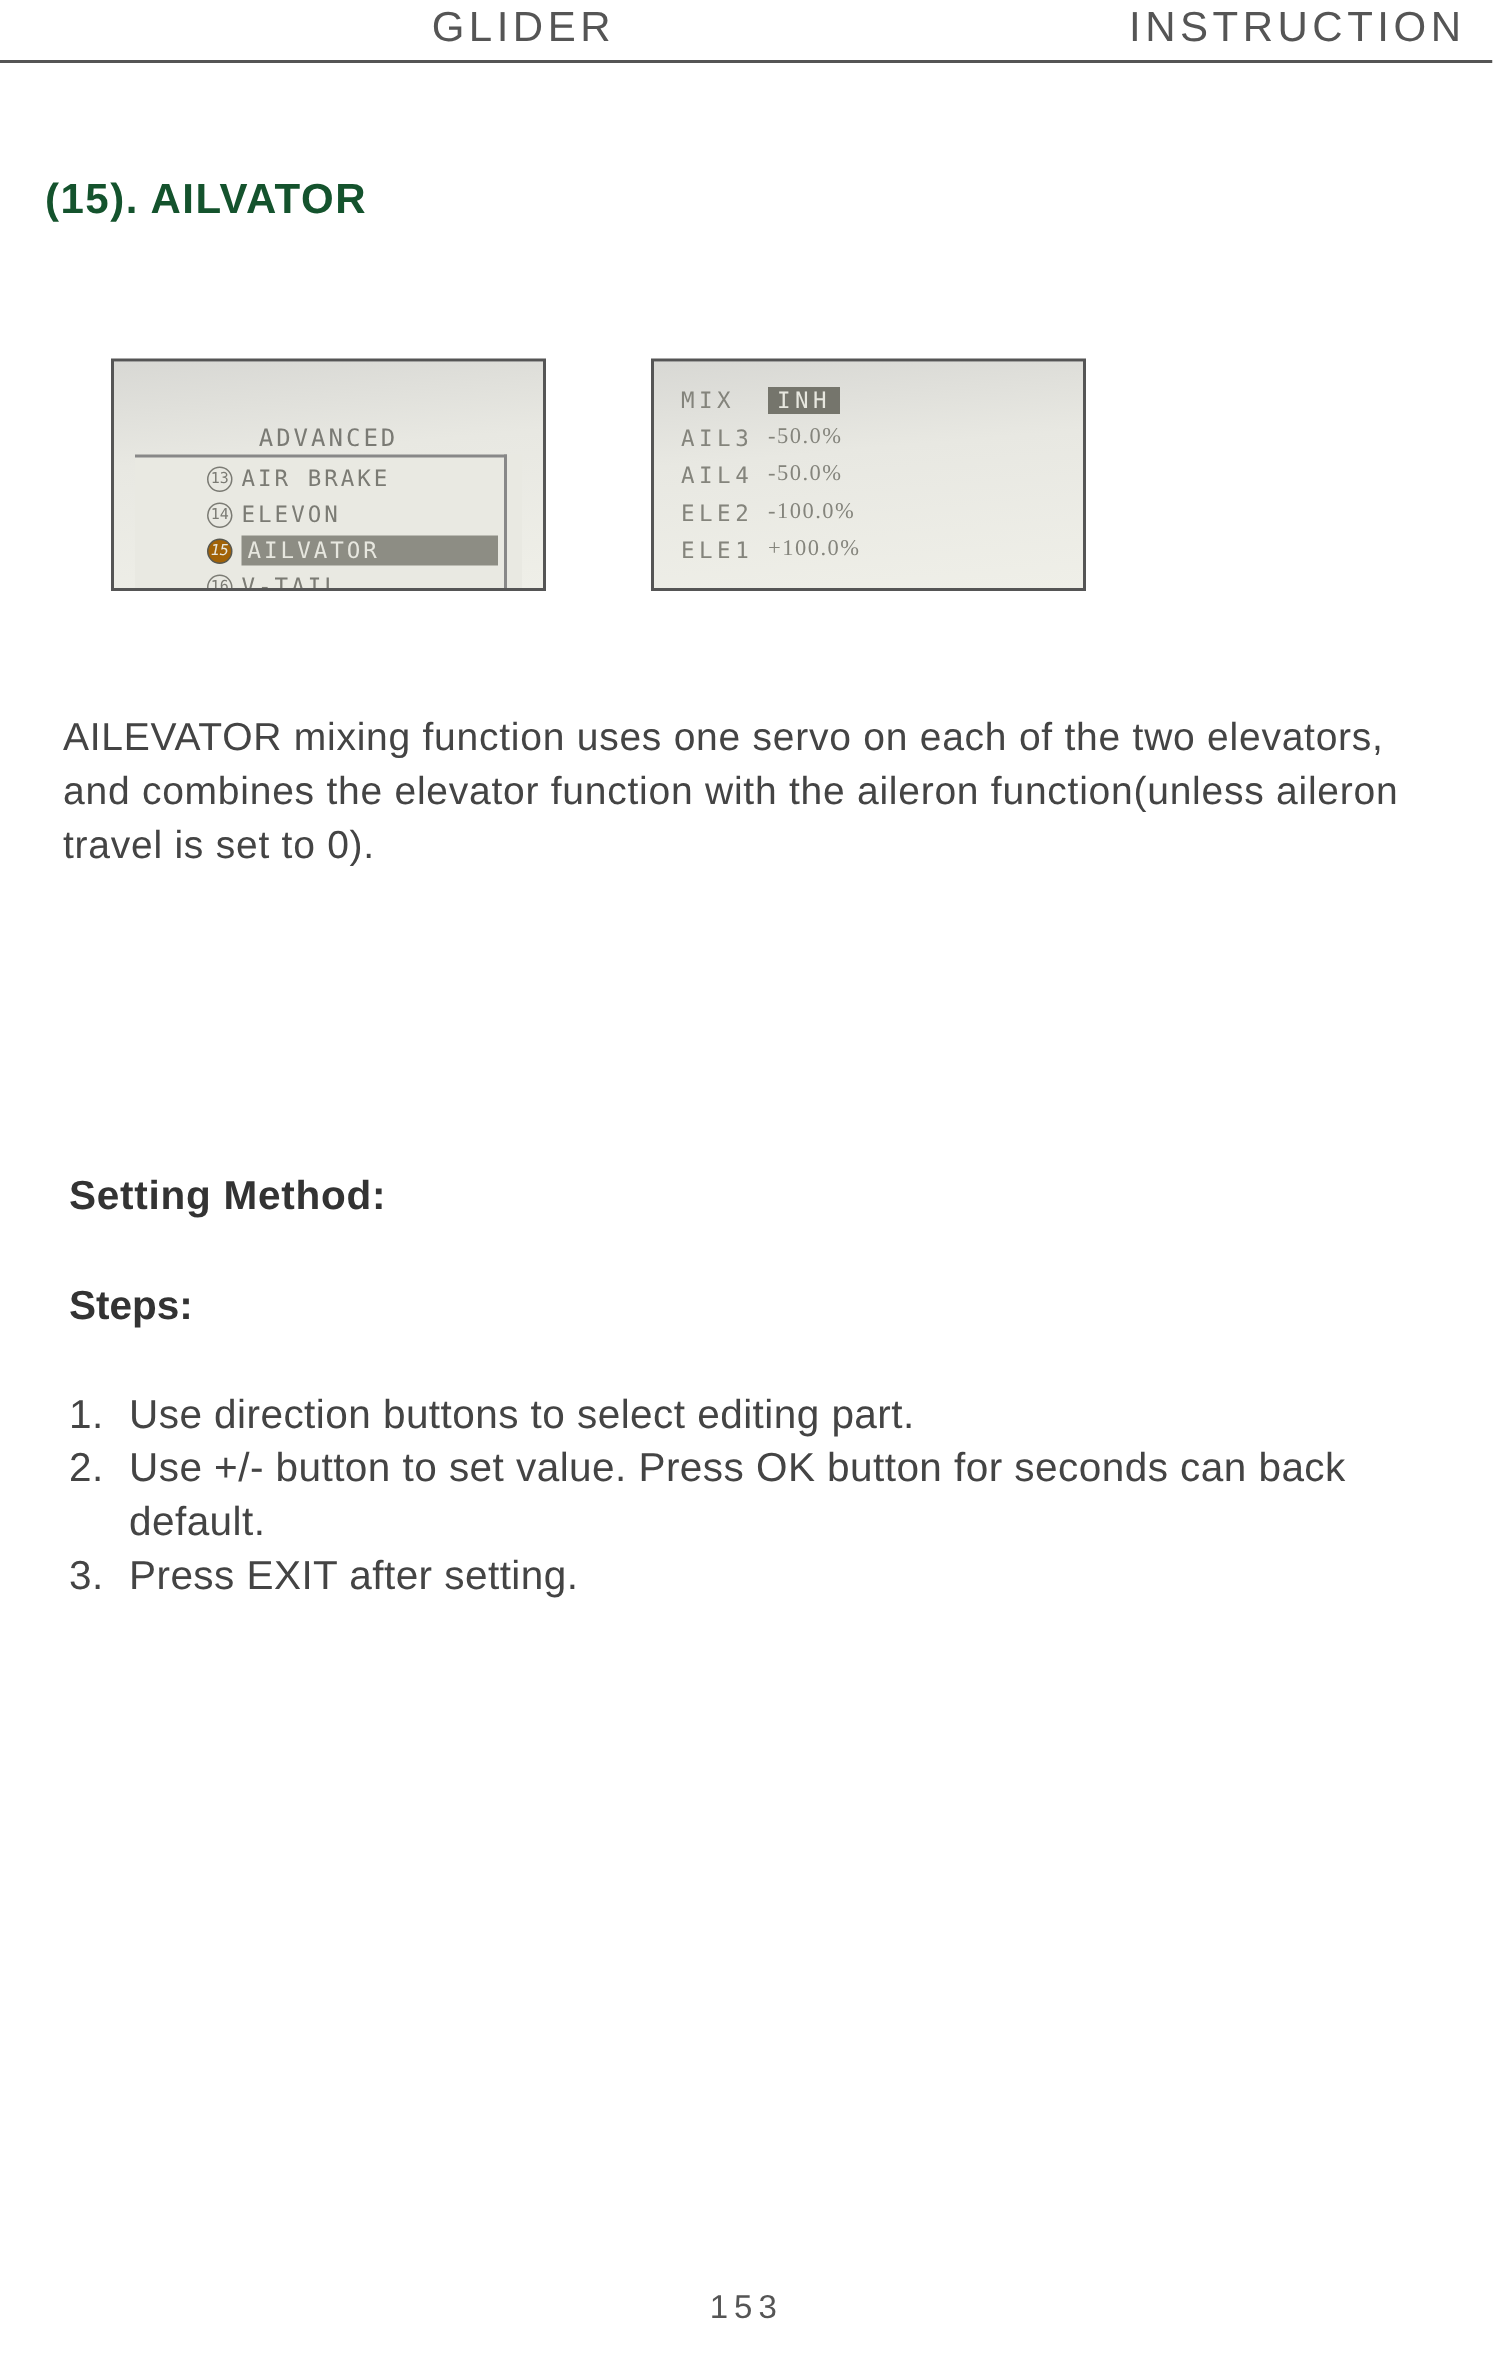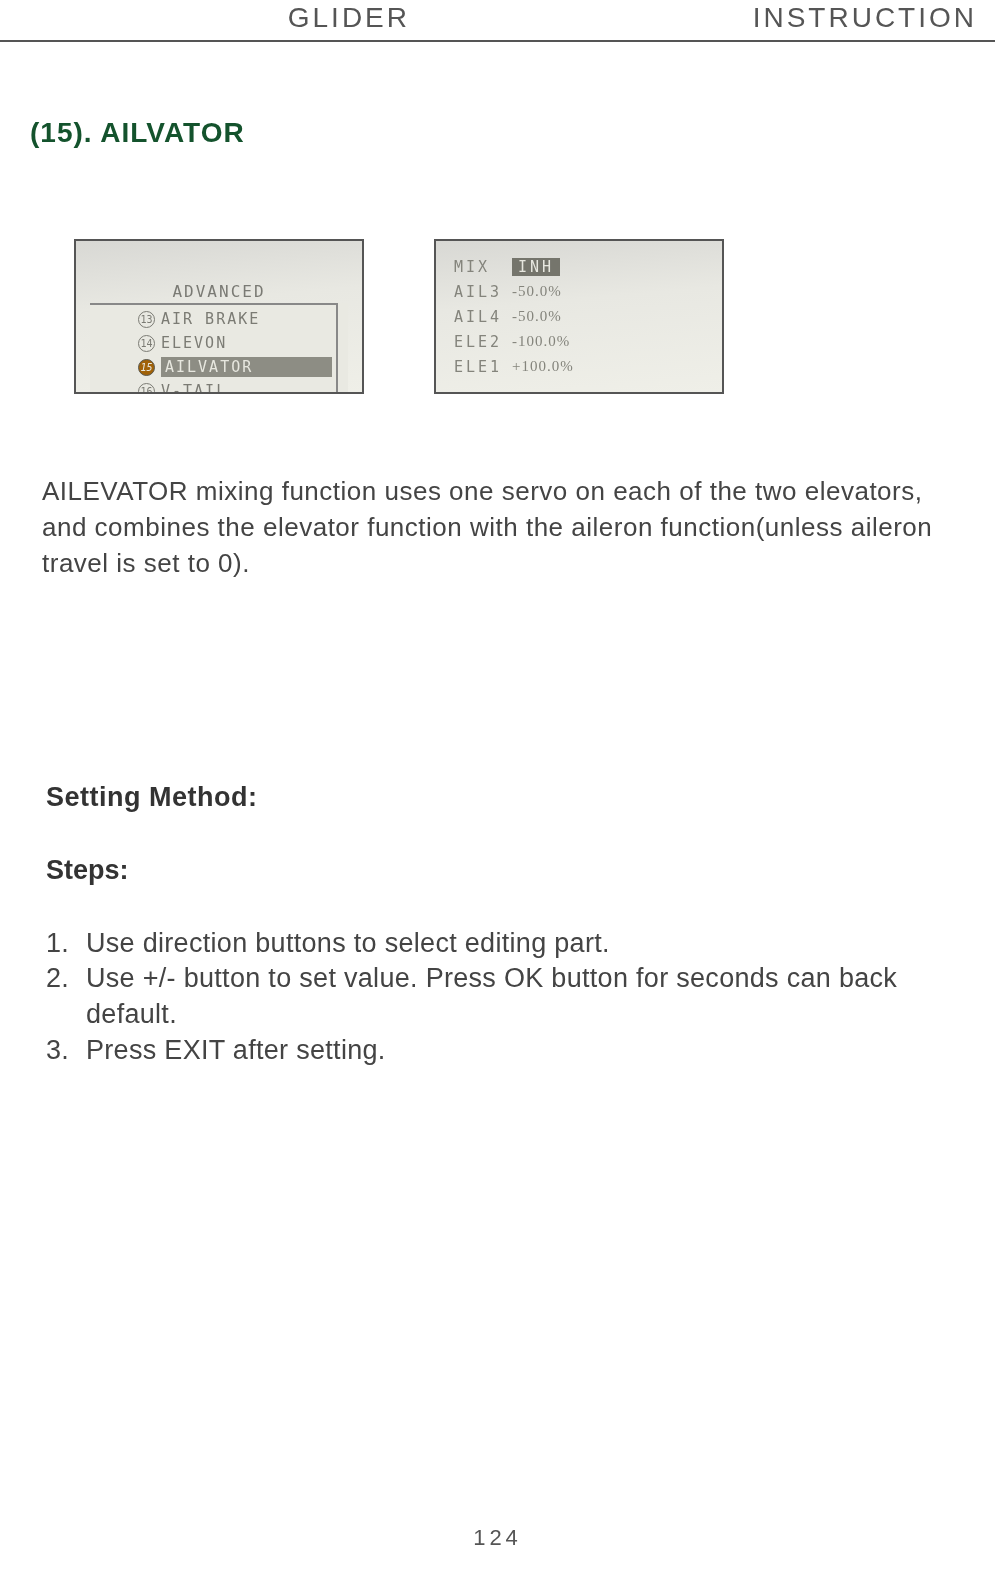--- a/index.html
+++ b/index.html
@@ -249,13 +249,13 @@
       </div>
       <div class="step-line">
         <span class="step-num">3.</span>
         <span class="step-txt">Press EXIT after setting.</span>
       </div>
     </div>
   </div>
 
 </div>
 
-<div class="page-number">124</div>
+<div class="page-number">153</div>
 
 </body></html>

